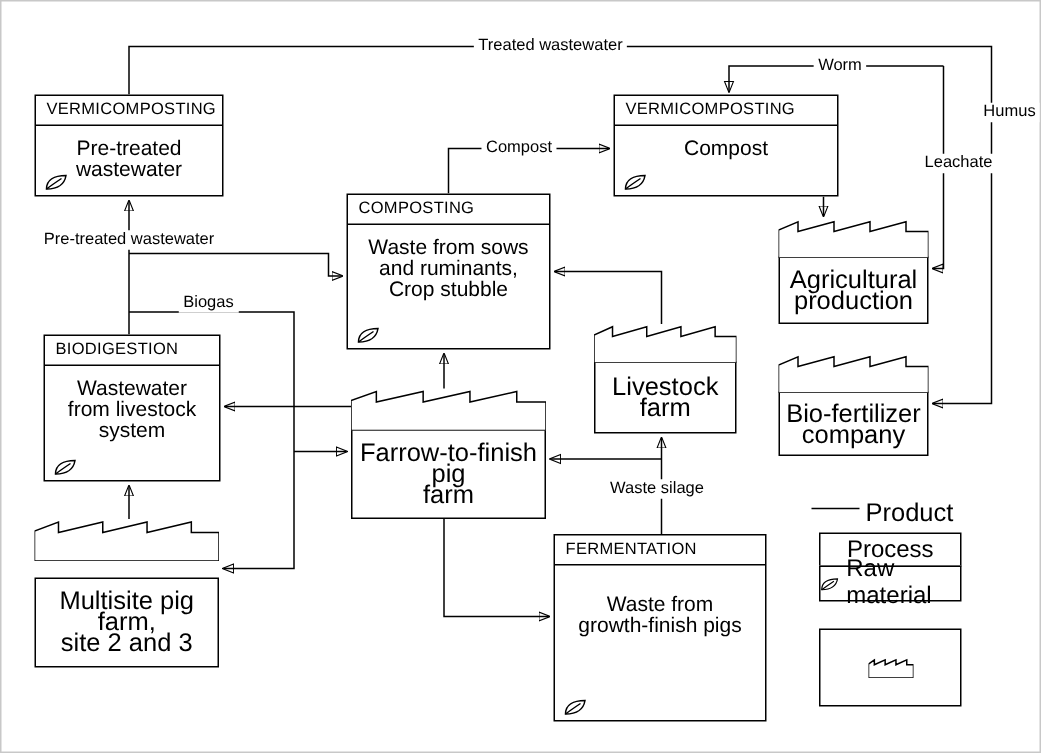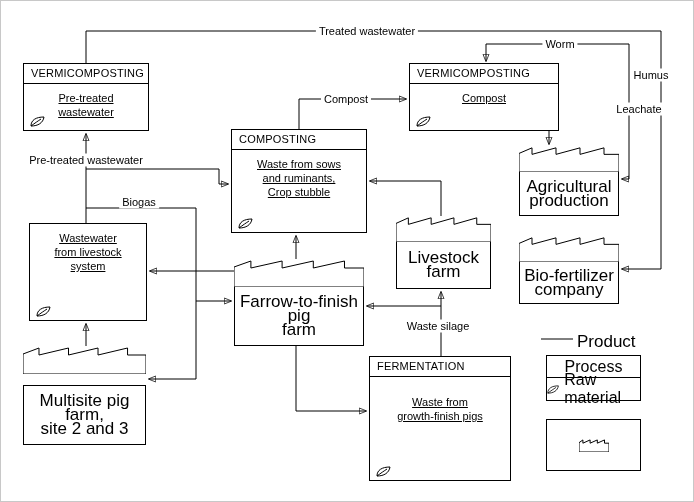--- a/index.html
+++ b/index.html
@@ -3,21 +3,21 @@
 <meta charset="utf-8">
 <style>
   html,body{margin:0;padding:0;background:#ffffff;}
   body{font-family:"Liberation Sans", sans-serif;color:#000;}
   .canvas{position:relative;width:694px;height:502px;background:#fff;border:1px solid #c8c8c8;box-sizing:border-box;overflow:hidden;}
   .lines{position:absolute;left:0;top:0;z-index:1;}
   .lines path, .lines line{stroke:#000;stroke-width:1;fill:none;}
   .node{position:absolute;z-index:2;box-sizing:border-box;}
   .process{background:#fff;border:1px solid #000;}
   .process .hdr{border-bottom:1px solid #000;height:19px;line-height:19px;padding-left:7px;font-size:11px;letter-spacing:.2px;}
-  .process .bdy{font-size:11px;text-align:center;padding-top:7px;line-height:14px;white-space:pre-line;text-decoration:underline;}
+  .process .bdy{font-size:14px;text-align:center;padding-top:7px;line-height:14px;white-space:pre-line;}
   .leaf{position:absolute;left:6px;bottom:3px;width:15px;height:11px;}
   .fnode{position:absolute;z-index:2;}
   .fnode .roof{display:block;width:100%;}
   .fnode .lbl{background:#fff;border:1px solid #000;box-sizing:border-box;font-size:17px;text-align:center;line-height:14px;white-space:pre-line;display:flex;align-items:center;justify-content:center;margin-top:-1px;}
   .elabel{position:absolute;z-index:3;transform:translate(-50%,-50%);background:#fff;font-size:11px;line-height:13px;padding:0 3px;white-space:nowrap;}
   .legend-box{position:absolute;z-index:2;background:#fff;border:1px solid #000;box-sizing:border-box;font-size:16px;display:flex;align-items:center;justify-content:center;}
   .legend-product-text{position:absolute;z-index:3;font-size:17px;}
   .cust-inner{display:flex;flex-direction:column;align-items:center;justify-content:center;gap:2px;white-space:pre-line;text-align:center;line-height:13px;}
 </style>
 </head>
@@ -91,20 +91,21 @@
     <div class="bdy">Waste from sows
 and ruminants,
 Crop stubble</div>
     <svg class="leaf" viewBox="0 0 15 11">
         <path d="M1,10 C1,4 6,1 14,1 C13,7 8,10 1,10 Z" fill="none" stroke="#000"></path>
         <path d="M1,10 C5,7 8,5 11,3" fill="none" stroke="#000"></path>
       </svg>
   </div>
 
   <div class="node process" style="left:28px;top:222px;width:118px;height:98px;">
+    <div class="hdr">BIODIGESTION</div>
     <div class="bdy">Wastewater
 from livestock
 system</div>
     <svg class="leaf" viewBox="0 0 15 11">
         <path d="M1,10 C1,4 6,1 14,1 C13,7 8,10 1,10 Z" fill="none" stroke="#000"></path>
         <path d="M1,10 C5,7 8,5 11,3" fill="none" stroke="#000"></path>
       </svg>
   </div>
 
   <div class="node process" style="left:368px;top:355px;width:142px;height:125px;">
@@ -151,21 +152,21 @@
   <div class="fnode" style="left:22px;top:345px;width:123px;">
     <svg class="roof" height="28" viewBox="0 0 100 28" preserveAspectRatio="none">
       <polygon points="0,28 0,8 13,2 13,9 37,2 37,9 61,2 61,9 85,2 85,9 100,9 100,28" fill="#fff" stroke="#000" vector-effect="non-scaling-stroke"></polygon>
     </svg>
     <div class="lbl" style="height:60px;margin-top:11px;">Multisite pig farm,
 site 2 and 3</div>
   </div>
 
   <span class="elabel" style="left:366px;top:30px;">Treated wastewater</span>
   <span class="elabel" style="left:559px;top:43px;">Worm</span>
-  <span class="elabel" style="left:650px;top:74px;">Humus</span>
+  <span class="elabel" style="left:672px;top:74px;">Humus</span>
   <span class="elabel" style="left:638px;top:108px;">Leachate</span>
   <span class="elabel" style="left:345px;top:98px;">Compost</span>
   <span class="elabel" style="left:85px;top:159px;">Pre-treated wastewater</span>
   <span class="elabel" style="left:138px;top:201px;">Biogas</span>
   <span class="elabel" style="left:437px;top:325px;">Waste silage</span>
 
   <span class="legend-product-text" style="left:576px;top:331px;">Product</span>
 
   <div class="legend-box" style="left:545px;top:354px;width:95px;height:23px;">
     <span>Process</span>

